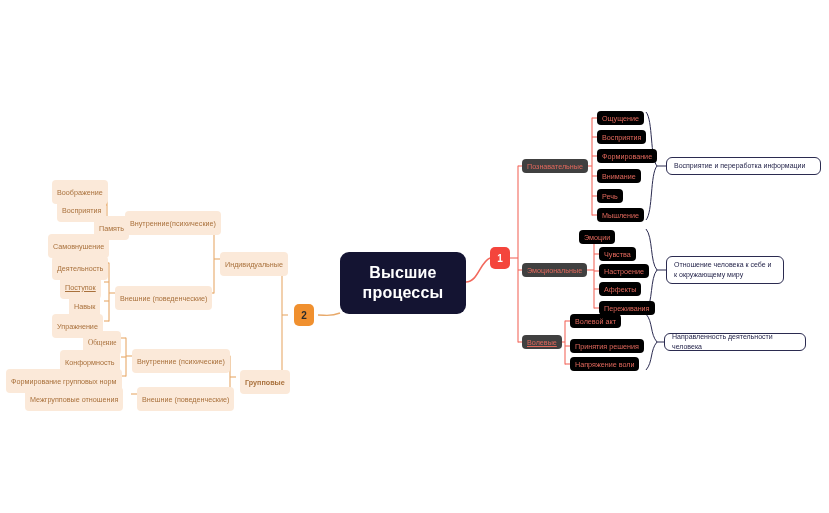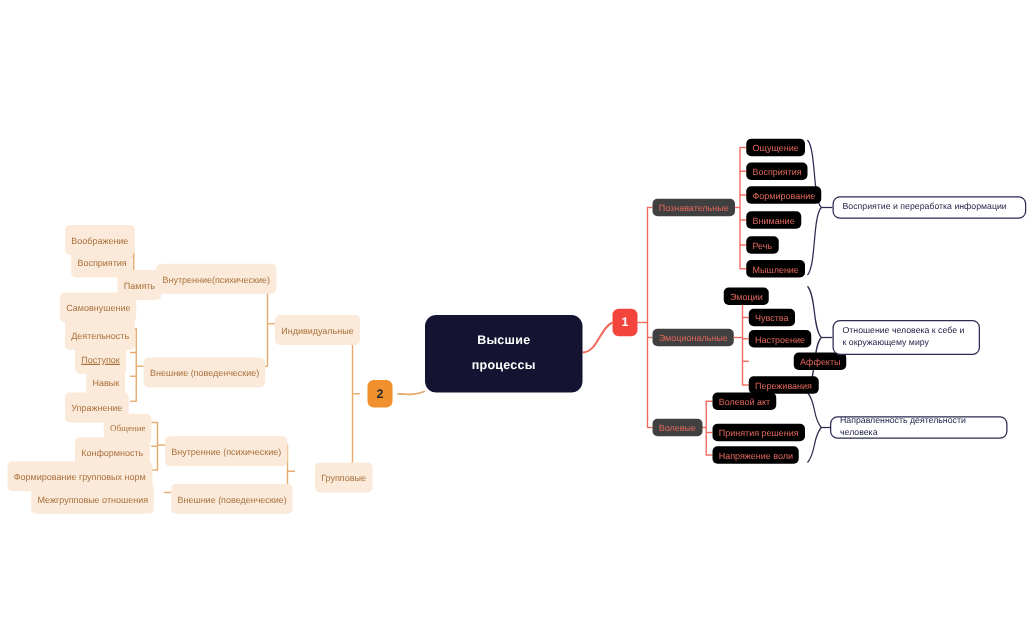--- a/index.html
+++ b/index.html
@@ -6,21 +6,21 @@
   body{width:829px;height:513px;overflow:hidden;
        font-family:"Liberation Sans","DejaVu Sans",sans-serif;}
   #canvas{position:relative;width:829px;height:513px;background:#ffffff;}
   svg.links{position:absolute;left:0;top:0;width:829px;height:513px;pointer-events:none;}
 
   .node{position:absolute;box-sizing:border-box;display:flex;align-items:center;
         justify-content:center;white-space:nowrap;}
 
   
   .central{background:#141432;color:#ffffff;border-radius:9px;
-           font-size:10px;line-height:20px;font-weight:700;
+           font-size:16px;line-height:20px;font-weight:700;
            flex-direction:column;padding:6px 10px;letter-spacing:.2px;}
 
   
   .badge{border-radius:5px;color:#ffffff;font-size:10px;font-weight:700;
          width:20px;height:22px;}
   .badge.one{background:#f4453c;}
   .badge.two{background:#f0902f;color:#2b2b2b;}
 
   
   .pink{background:#000000;color:#e2685c;border-radius:4px;font-size:7.2px;
@@ -143,21 +143,21 @@
   <div class="node badge two" style="left:294px;top:304px;">
     <span>2</span>
   </div>
 
   <div class="node pink cat" style="left:522px;top:159px;">
     <span>Познавательные</span>
   </div>
   <div class="node pink cat" style="left:522px;top:263px;">
     <span>Эмоциональные</span>
   </div>
-  <div class="node pink cat" style="left:522px;top:335px;">
+  <div class="node pink cat" style="left:522px;top:335px;text-decoration:underline;">
     <span>Волевые</span>
   </div>
 
   <div class="node pink" style="left:597px;top:111px;">
     <span>Ощущение</span>
     </div>
   <div class="node pink" style="left:597px;top:130px;">
     <span>Восприятия</span>
     </div>
   <div class="node pink" style="left:597px;top:149px;">
@@ -175,21 +175,21 @@
 
   <div class="node pink" style="left:579px;top:230px;">
     <span>Эмоции</span>
     </div>
   <div class="node pink" style="left:599px;top:247px;">
     <span>Чувства</span>
     </div>
   <div class="node pink" style="left:599px;top:264px;">
     <span>Настроение</span>
     </div>
-  <div class="node pink" style="left:599px;top:282px;margin-left:36px;">
+  <div class="node pink" style="left:599px;top:282px;">
     <span>Аффекты</span>
     </div>
   <div class="node pink" style="left:599px;top:301px;">
     <span>Переживания</span>
     </div>
 
   <div class="node pink" style="left:570px;top:314px;">
     <span>Волевой акт</span>
     </div>
   <div class="node pink" style="left:570px;top:339px;">
@@ -239,21 +239,21 @@
   <div class="node peach" style="left:60px;top:275px;text-decoration:underline;">
     <span>Поступок</span>
     </div>
   <div class="node peach" style="left:69px;top:294px;">
     <span>Навык</span>
     </div>
   <div class="node peach" style="left:52px;top:314px;justify-content:flex-end;">
     <span>Упражнение</span>
     </div>
 
-  <div class="node peach" style="left:252px;top:370px;">
+  <div class="node peach" style="left:240px;top:370px;font-weight:bold;">
     <span>Групповые</span>
   </div>
 
   <div class="node peach" style="left:132px;top:349px;">
     <span>Внутренние (психические)</span>
   </div>
   <div class="node peach" style="left:137px;top:387px;">
     <span>Внешние (поведенческие)</span>
   </div>
 

